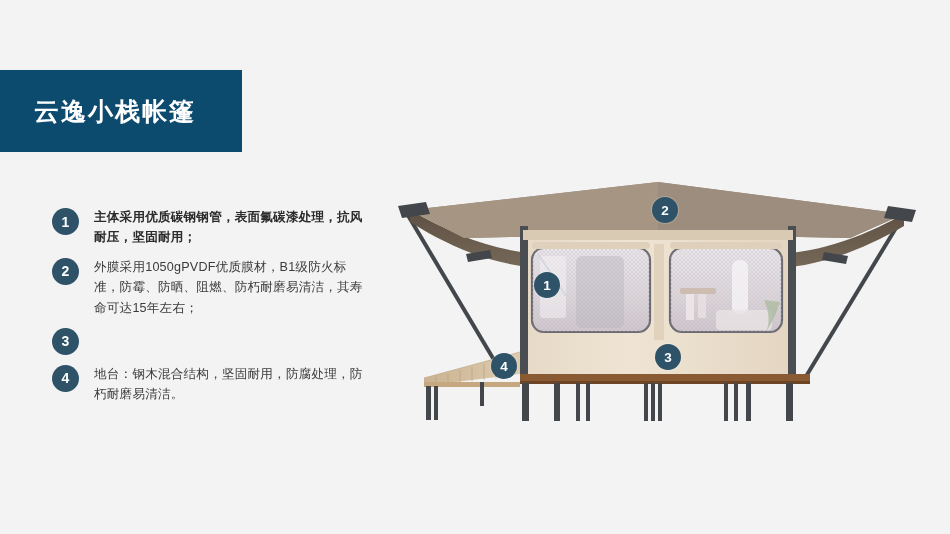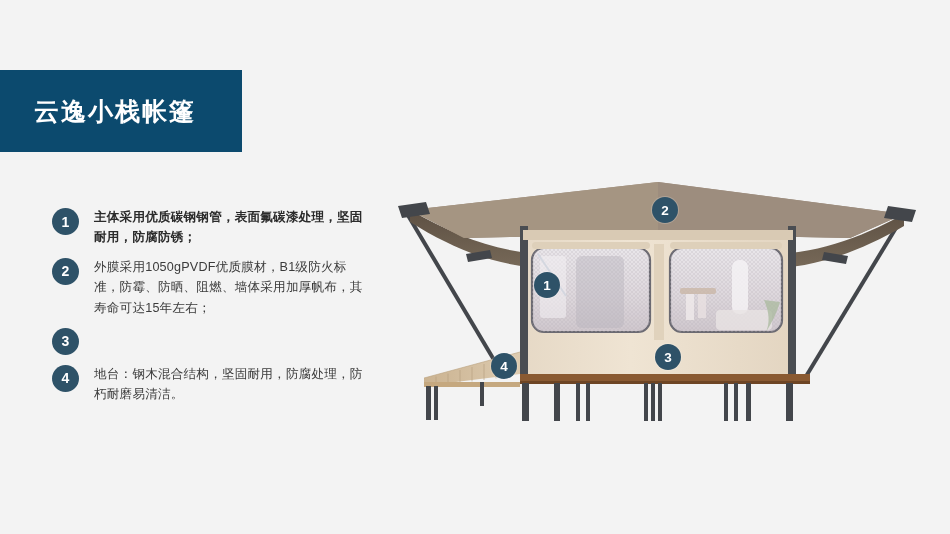--- a/index.html
+++ b/index.html
@@ -111,26 +111,26 @@
 <div id="page">
 
   <div id="title-banner">
     <div id="title-text">云逸小栈帐篷</div>
   </div>
 
   <div id="feature-list">
 
     <div class="feature-item is-bold">
       <div class="feature-badge">1</div>
-      <div class="feature-text">主体采用优质碳钢钢管，表面氟碳漆处理，坚固耐用，防腐防锈；</div>
+      <div class="feature-text">主体采用优质碳钢钢管，表面氟碳漆处理，抗风耐压，坚固耐用；</div>
     </div>
 
     <div class="feature-item">
       <div class="feature-badge">2</div>
-      <div class="feature-text">外膜采用1050gPVDF优质膜材，B1级防火标准，防霉、防晒、阻燃、墙体采用加厚帆布，其寿命可达15年左右；</div>
+      <div class="feature-text">外膜采用1050gPVDF优质膜材，B1级防火标准，防霉、防晒、阻燃、防朽耐磨易清洁，其寿命可达15年左右；</div>
     </div>
 
     <div class="feature-item">
       <div class="feature-badge">3</div>
     </div>
 
     <div class="feature-item">
       <div class="feature-badge">4</div>
       <div class="feature-text">地台：钢木混合结构，坚固耐用，防腐处理，防朽耐磨易清洁。</div>
     </div>

